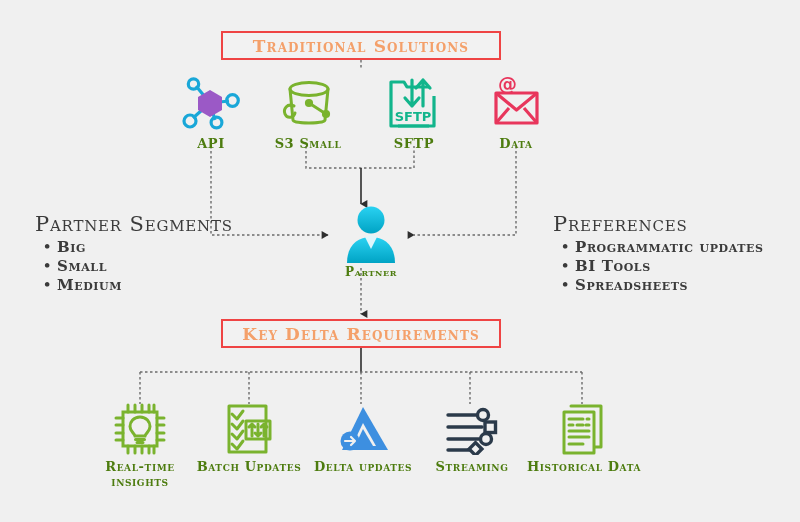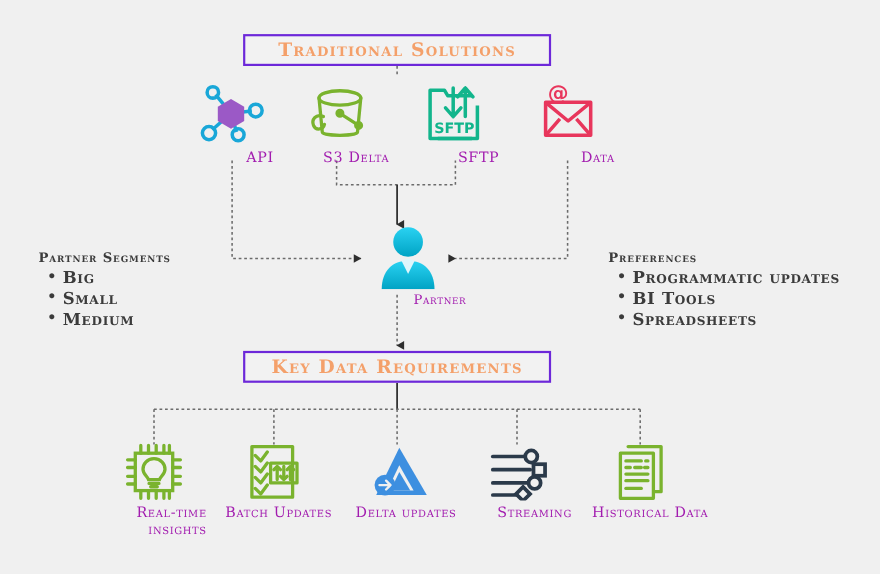--- a/index.html
+++ b/index.html
@@ -9,21 +9,21 @@
     font-family:"DejaVu Serif", serif;
     overflow:hidden;
     position:relative;
   }
   #stage{position:absolute;inset:0;width:800px;height:522px;}
   #wires{position:absolute;left:0;top:0;width:800px;height:522px;}
 
   
   .title-box{
     position:absolute;
-    border:2px solid #6d28d9;
+    border:2px solid #ef4444;
     background:#f2f2f2;
     display:flex;align-items:center;justify-content:center;
     box-sizing:border-box;
   }
   .title-box span{
     color:#f4a06a;
     font-family:"DejaVu Serif", serif;
     font-weight:700;
     font-variant:small-caps;
     font-size:17px;
@@ -32,29 +32,28 @@
   }
   #box-traditional{left:221px;top:31px;width:280px;height:29px;}
   #box-keydata{left:221px;top:319px;width:280px;height:29px;}
 
   
   .node{position:absolute;text-align:center;}
   .node .glyph{display:block;margin:0 auto;}
   .node .lbl{
     display:block;
     margin-top:4px;
-    color:#a21caf;
+    color:#4d7c0f;
     font-family:"DejaVu Serif", serif;
-    font-weight:400;
+    font-weight:700;
     font-variant:small-caps;
     font-size:13px;
     letter-spacing:.6px;
     line-height:15px;
     white-space:pre-line;
-    text-align:right;
   }
 
   
   #node-api     {left:173px;top:76px;width:76px;}
   #node-s3      {left:262px;top:76px;width:92px;}
   #node-sftp    {left:374px;top:76px;width:80px;}
   #node-email   {left:473px;top:76px;width:86px;}
 
   
   #node-partner{left:318px;top:205px;width:106px;}
@@ -63,22 +62,22 @@
   
   #node-realtime  {left:92px;top:403px;width:96px;}
   #node-batch     {left:196px;top:403px;width:106px;}
   #node-delta     {left:311px;top:403px;width:104px;}
   #node-streaming {left:424px;top:403px;width:96px;}
   #node-historical{left:524px;top:403px;width:120px;}
 
   
   .side{position:absolute;color:#3b3b3b;font-family:"DejaVu Serif",serif;}
   .side .head{
-    font-weight:700;font-variant:small-caps;font-size:12px;letter-spacing:.8px;
-    display:block;margin-bottom:2px;white-space:nowrap;margin-top:15px;
+    font-weight:400;font-variant:small-caps;font-size:21px;letter-spacing:.8px;
+    display:block;margin-bottom:2px;white-space:nowrap;
   }
   .side ul{margin:0;padding:0;list-style:none;}
   .side li{
     font-weight:700;font-variant:small-caps;font-size:15px;letter-spacing:.6px;
     line-height:19px;padding-left:22px;position:relative;white-space:nowrap;
   }
   .side li:before{
     content:"\2022";position:absolute;left:8px;top:-1px;font-size:13px;color:#3b3b3b;
   }
   #side-left {left:35px;top:212px;}
@@ -151,21 +150,21 @@
     <svg class="glyph" width="64" height="56" viewBox="0 0 64 56">
       <g stroke="#7ab32e" stroke-width="3" fill="none" stroke-linecap="round">
         <ellipse cx="33" cy="13" rx="19" ry="6.5"></ellipse>
         <path d="M14,13 L17,44 C17,48 49,48 49,44 L52,13"></path>
         <path d="M18,30 C11,27 7,33 9,38 C11,43 18,42 19,37"></path>
         <line x1="33" y1="27" x2="50" y2="38"></line>
         <circle cx="33" cy="27" r="2.6" fill="#7ab32e"></circle>
         <circle cx="50" cy="38" r="2.6" fill="#7ab32e"></circle>
       </g>
     </svg>
-    <span class="lbl">S3 Delta</span>
+    <span class="lbl">S3 Small</span>
   </div>
 
   <div class="node" id="node-sftp">
     <svg class="glyph" width="64" height="56" viewBox="0 0 64 56">
       <g stroke="#12b58c" stroke-width="3.2" fill="none" stroke-linejoin="round">
         <path d="M47,11 L25,11 L22,6 L9,6 L9,50 L47,50"></path>
         <path d="M41,4 L41,30 M41,4 L34,12 M41,4 L48,12" stroke-linecap="round"></path>
         <path d="M30,30 L30,4 M30,30 L23,22 M30,30 L37,22" stroke-linecap="round"></path>
         <path d="M52,20 L52,50 L16,50"></path>
       </g>
@@ -213,21 +212,21 @@
   <div class="side" id="side-right">
     <span class="head">Preferences</span>
     <ul>
       <li>Programmatic updates</li>
       <li>BI Tools</li>
       <li>Spreadsheets</li>
     </ul>
   </div>
 
   <div class="title-box" id="box-keydata">
-    <span>Key Data Requirements</span>
+    <span>Key Delta Requirements</span>
   </div>
 
   <div class="node" id="node-realtime">
     <svg class="glyph" width="62" height="52" viewBox="0 0 62 52">
       <g stroke="#7ab32e" stroke-width="3" fill="none" stroke-linecap="round">
         <rect x="14" y="9" width="34" height="34"></rect>
         <path d="M19,9 L19,2 M26,9 L26,2 M33,9 L33,2 M40,9 L40,2 M45,9 L45,2"></path>
         <path d="M19,43 L19,50 M26,43 L26,50 M33,43 L33,50 M40,43 L40,50 M45,43 L45,50"></path>
         <path d="M14,15 L7,15 M14,22 L7,22 M14,30 L7,30 M14,37 L7,37"></path>
         <path d="M48,15 L55,15 M48,22 L55,22 M48,30 L55,30 M48,37 L55,37"></path>

